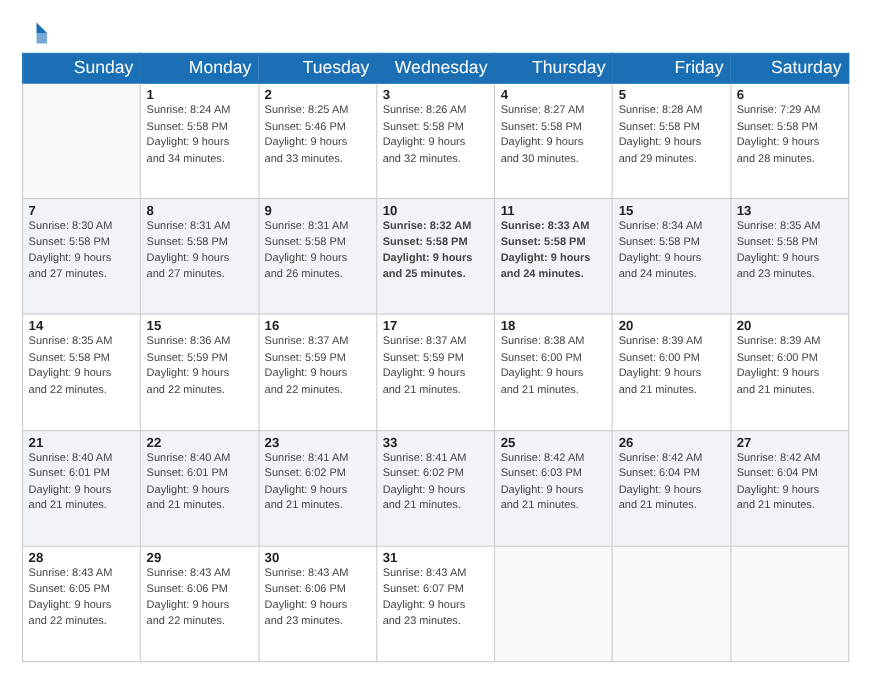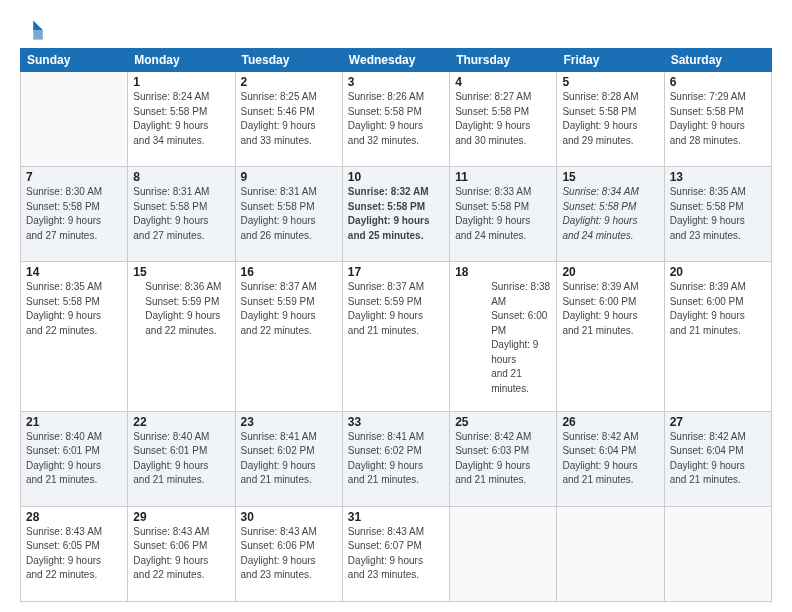--- a/index.html
+++ b/index.html
@@ -57,25 +57,25 @@
     .calendar {
       flex: 1;
       border: 1px solid #ccc;
       border-collapse: collapse;
       width: 100%;
       table-layout: fixed;
     }
     .calendar th {
       background: #1a6fb5;
       color: #fff;
-      font-size: 12px;
+      font-size: 16px;
       padding: 4px 6px;
-      text-align: left;
+      text-align: right;
       border: 1px solid #1a6fb5;
-      font-weight: bold;
+      font-weight: normal;
     }
     .calendar td {
       border: 1px solid #ccc;
       vertical-align: top;
       padding: 3px 5px;
       font-size: 9.5px;
       color: #333;
       height: 88px;
       width: calc(100% / 7);
     }
@@ -201,28 +201,28 @@
           </td>
           <td>
             <span class="day-num">10</span>
             <div class="day-info" style="white-space: pre-line; font-weight: bold;">Sunrise: 8:32 AM
 Sunset: 5:58 PM
 Daylight: 9 hours
 and 25 minutes.</div>
           </td>
           <td>
             <span class="day-num">11</span>
-            <div class="day-info" style="white-space: pre-line;">Sunrise: 8:33 AM
+            <div class="day-info" style="white-space: pre-line; font-weight: bold;">Sunrise: 8:33 AM
 Sunset: 5:58 PM
 Daylight: 9 hours
 and 24 minutes.</div>
           </td>
           <td>
             <span class="day-num">15</span>
-            <div class="day-info" style="white-space: pre-line; font-style: italic;">Sunrise: 8:34 AM
+            <div class="day-info" style="white-space: pre-line;">Sunrise: 8:34 AM
 Sunset: 5:58 PM
 Daylight: 9 hours
 and 24 minutes.</div>
           </td>
           <td>
             <span class="day-num">13</span>
             <div class="day-info" style="white-space: pre-line;">Sunrise: 8:35 AM
 Sunset: 5:58 PM
 Daylight: 9 hours
 and 23 minutes.</div>
@@ -231,42 +231,42 @@
         <tr>
           <td>
             <span class="day-num">14</span>
             <div class="day-info" style="white-space: pre-line;">Sunrise: 8:35 AM
 Sunset: 5:58 PM
 Daylight: 9 hours
 and 22 minutes.</div>
           </td>
           <td>
             <span class="day-num">15</span>
-            <div class="day-info" style="white-space: pre-line; margin-left: 12px;">Sunrise: 8:36 AM
+            <div class="day-info" style="white-space: pre-line;">Sunrise: 8:36 AM
 Sunset: 5:59 PM
 Daylight: 9 hours
 and 22 minutes.</div>
           </td>
           <td>
             <span class="day-num">16</span>
             <div class="day-info" style="white-space: pre-line;">Sunrise: 8:37 AM
 Sunset: 5:59 PM
 Daylight: 9 hours
 and 22 minutes.</div>
           </td>
           <td>
             <span class="day-num">17</span>
             <div class="day-info" style="white-space: pre-line;">Sunrise: 8:37 AM
 Sunset: 5:59 PM
 Daylight: 9 hours
 and 21 minutes.</div>
           </td>
           <td>
             <span class="day-num">18</span>
-            <div class="day-info" style="white-space: pre-line; margin-left: 36px;">Sunrise: 8:38 AM
+            <div class="day-info" style="white-space: pre-line;">Sunrise: 8:38 AM
 Sunset: 6:00 PM
 Daylight: 9 hours
 and 21 minutes.</div>
           </td>
           <td>
             <span class="day-num">20</span>
             <div class="day-info" style="white-space: pre-line;">Sunrise: 8:39 AM
 Sunset: 6:00 PM
 Daylight: 9 hours
 and 21 minutes.</div>

